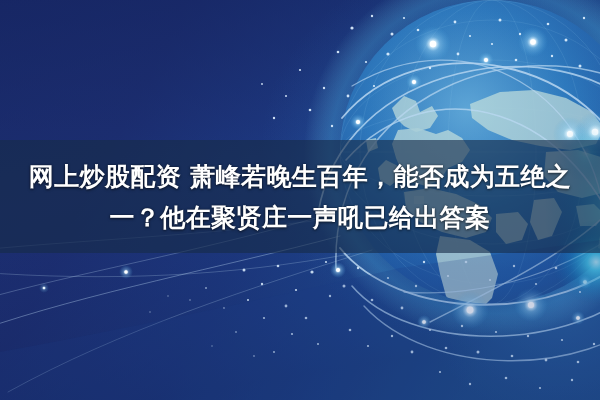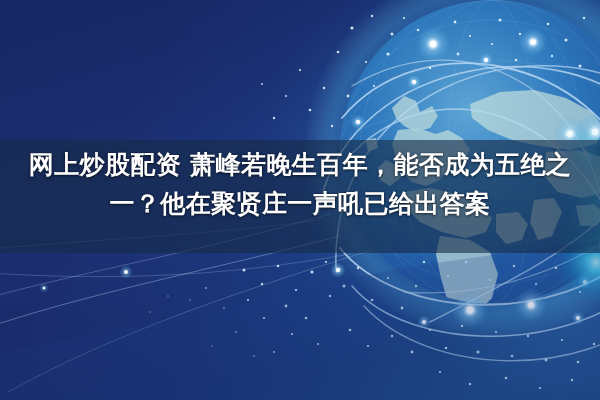--- a/index.html
+++ b/index.html
@@ -30,42 +30,42 @@
     top: 140px;
     width: 600px;
     height: 113px;
     background: rgba(22, 44, 72, 0.62);
     z-index: 5;
   }
   
   #headline {
     position: absolute;
     left: 0;
-    top: 128px;
+    top: 140px;
     width: 600px;
     height: 113px;
     z-index: 6;
     display: flex;
     flex-direction: column;
     align-items: center;
     justify-content: center;
     box-sizing: border-box;
     padding: 0 8px;
   }
   .hl-line {
     color: #ffffff;
     font-size: 25px;
     font-weight: bold;
     line-height: 41px;
     letter-spacing: 0.4px;
     white-space: nowrap;
     text-shadow: 0 1px 3px rgba(0,0,0,0.55), 0 0 2px rgba(0,0,0,0.4);
   }
   .hl-line-1 { text-align: left; }
-  .hl-line-2 { text-align: center; font-family: Liberation Mono, monospace; }
+  .hl-line-2 { text-align: center; }
 </style>
 </head>
 <body>
 
 <div id="stage">
 
   <svg id="bg-svg" viewBox="0 0 600 400" preserveAspectRatio="none" aria-hidden="true">
     <defs>
 
       <linearGradient id="gBase" x1="0" y1="0" x2="1" y2="0.35">

